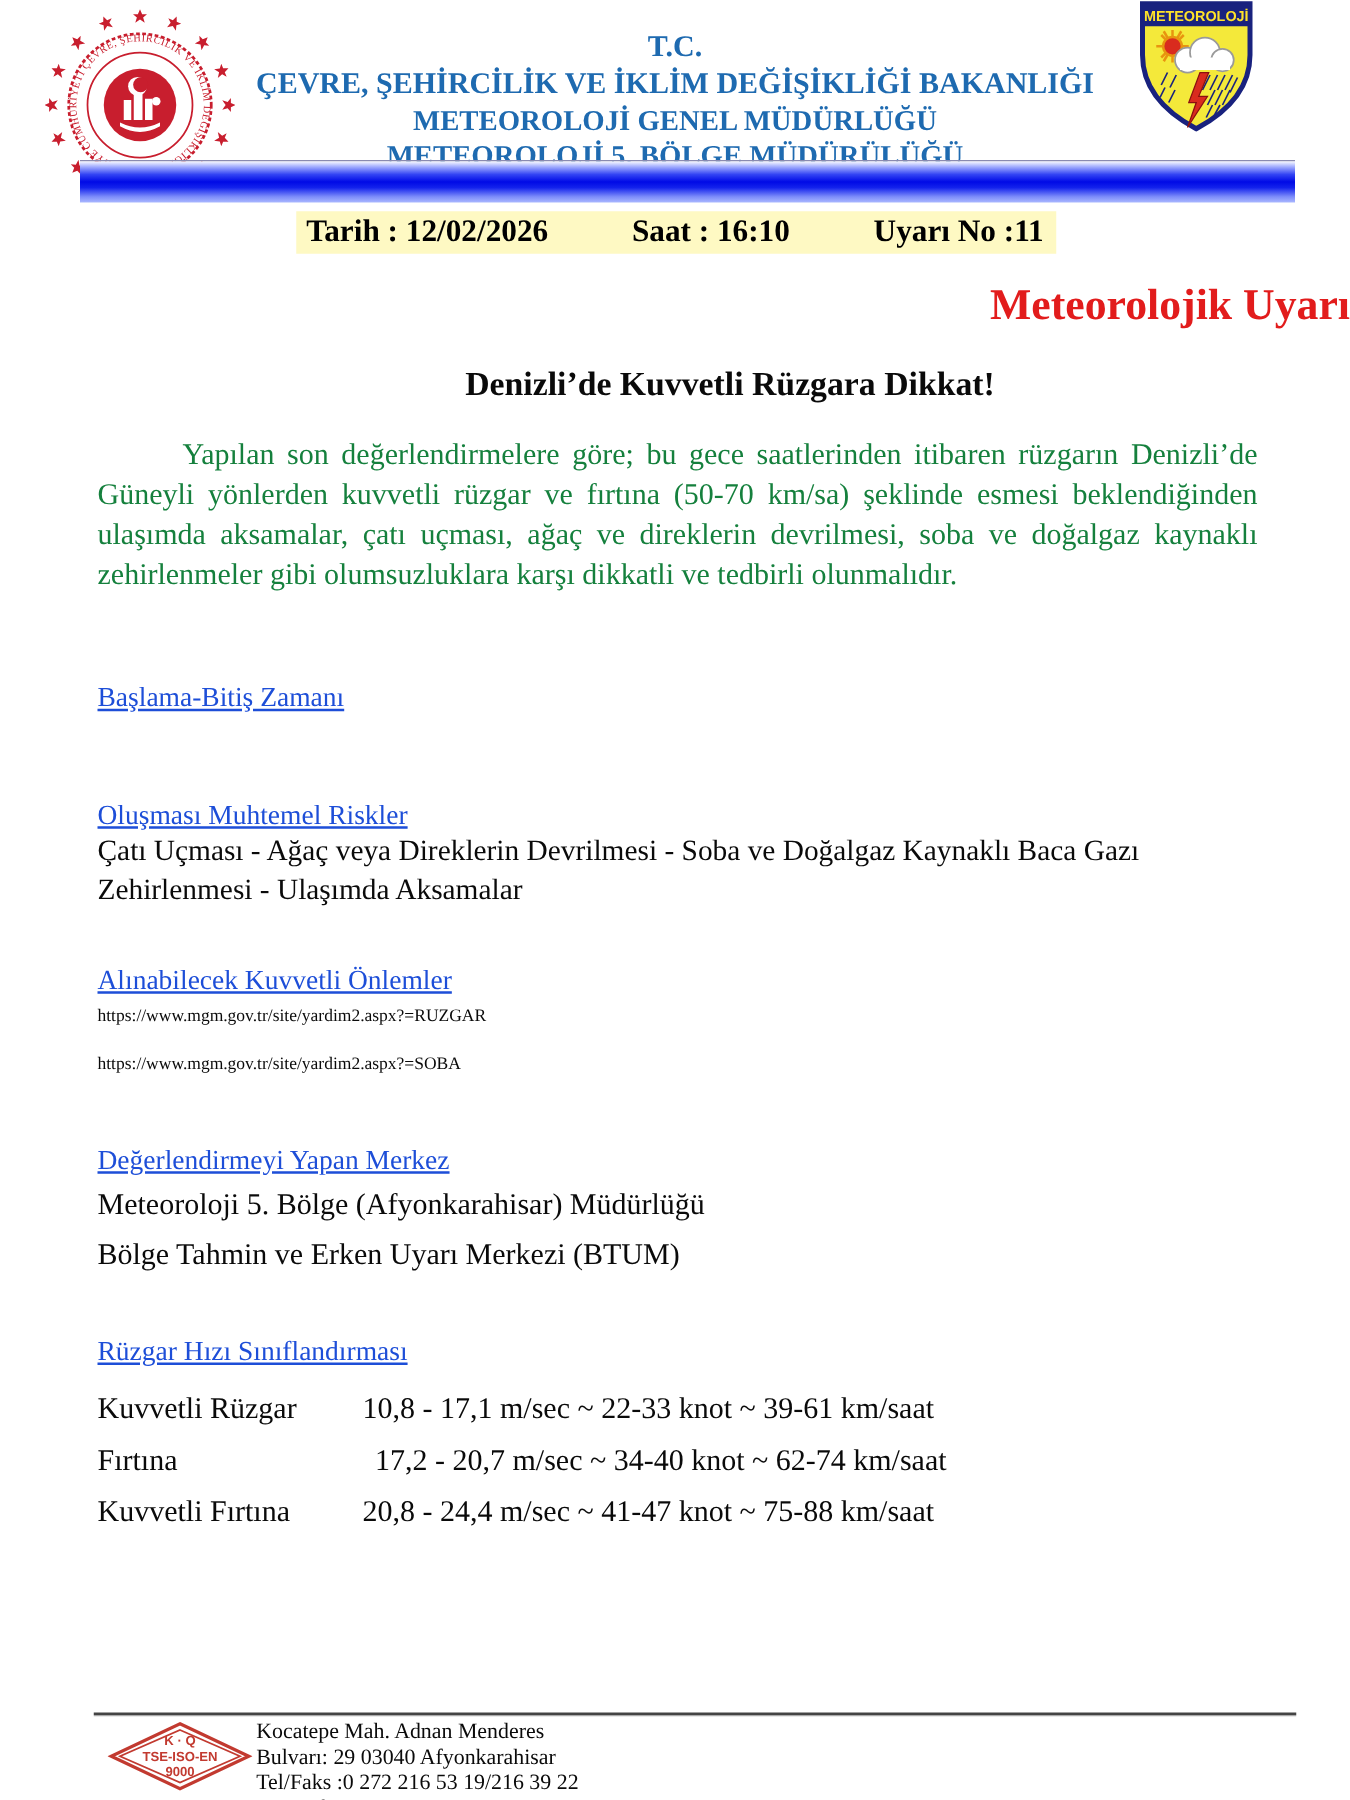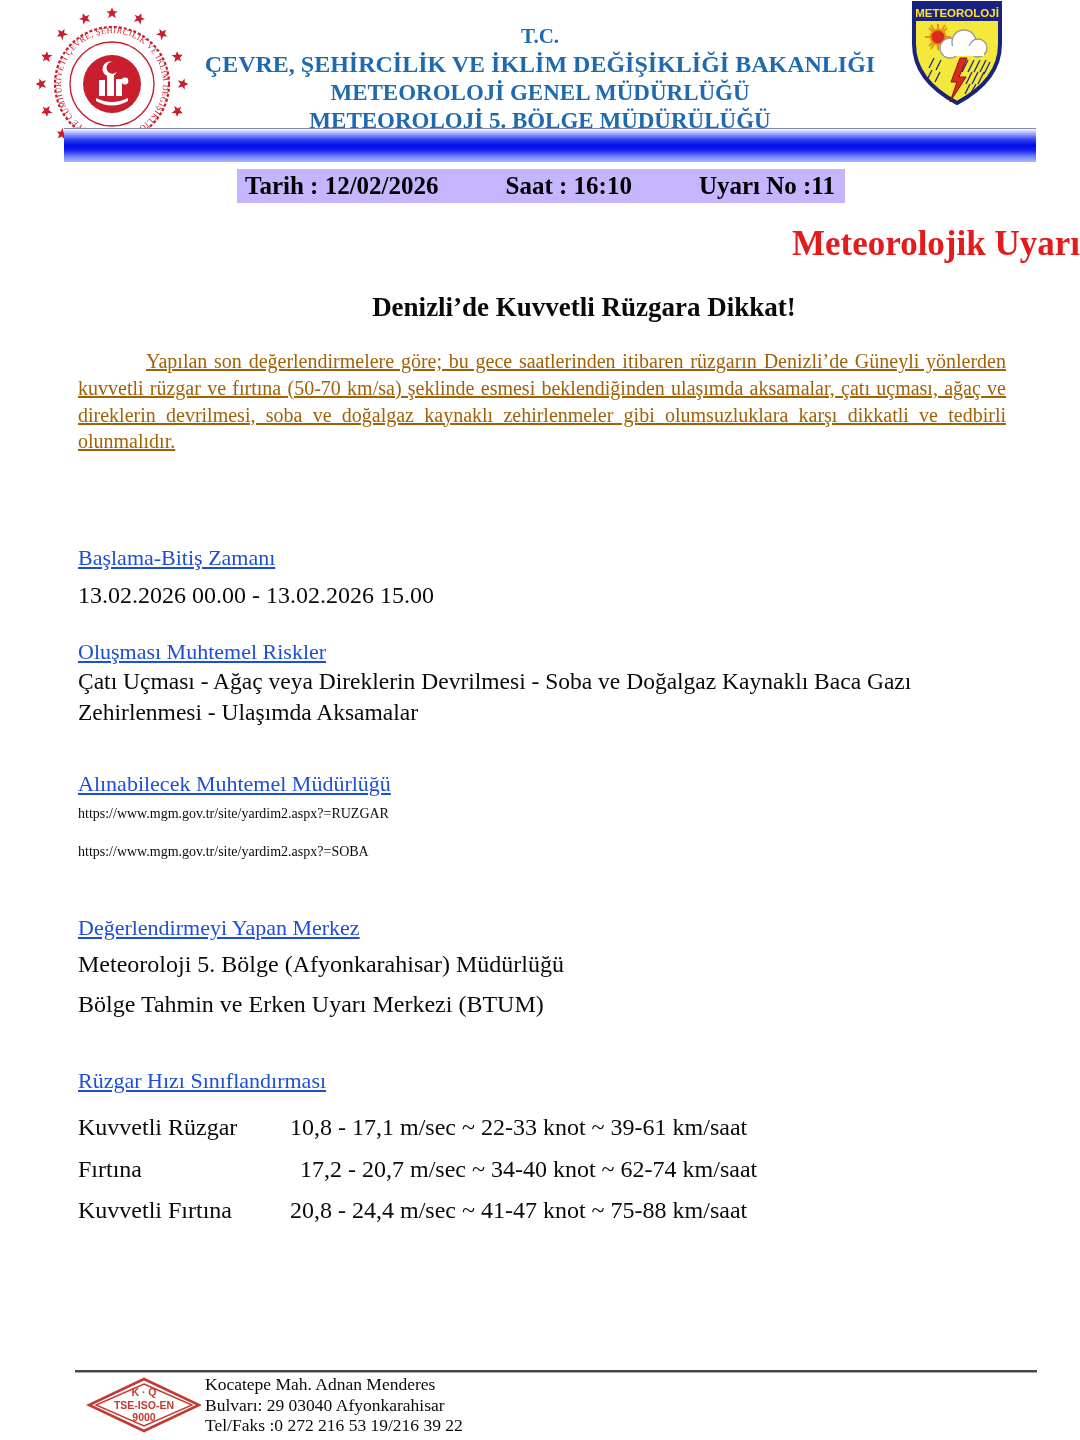--- a/index.html
+++ b/index.html
@@ -4,41 +4,41 @@
 <style>
   html,body{margin:0;padding:0;}
   .page{
     position:relative;width:1080px;height:1440px;background:#ffffff;
     font-family:"Liberation Serif","DejaVu Serif",serif;color:#111;
     overflow:hidden;
   }
   
   .hdr-text{position:absolute;left:0;top:24px;width:100%;text-align:center;
     color:#1e6ab0;font-weight:bold;line-height:1.22;}
-  .hdr-l1{font-size:21px;}
+  .hdr-l1{font-size:24px;}
   .hdr-l2{font-size:24px;}
   .hdr-l3,.hdr-l4{font-size:23px;}
   .seal{position:absolute;left:36px;top:2px;}
   .shield{position:absolute;left:910px;top:0px;}
   
   .blue-bar{position:absolute;left:64px;top:128px;width:972px;height:33px;
     background:linear-gradient(180deg,#fbfbff 0%,#aab4ff 12%,#3344f4 32%,#000ae6 50%,#1322ec 64%,#7d8cfa 86%,#aab8ff 100%);
     border-top:1px solid #8a8ab0;}
   
   .info-bar{position:absolute;left:237px;top:169px;width:608px;height:34px;
-    background:#c4b5fd;display:flex;align-items:center;justify-content:space-between;
+    background:#fef9c3;display:flex;align-items:center;justify-content:space-between;
     padding:0 10px 0 8px;box-sizing:border-box;font-weight:bold;font-size:25px;color:#000;}
   
   .main-title{position:absolute;left:0;top:224px;width:100%;text-align:right;
     font-size:35px;font-weight:bold;color:#e21c1c;}
   .sub-title{position:absolute;left:0;top:292px;width:100%;text-align:center;
     font-size:27px;font-weight:bold;color:#0a0a0a;padding-left:44px;}
   
-  .para{position:absolute;left:78px;top:348px;width:928px;font-size:20px;
-    line-height:1.34;text-align:justify;text-indent:68px;color:#a16207;text-decoration:underline;}
+  .para{position:absolute;left:78px;top:348px;width:928px;font-size:24px;
+    line-height:1.34;text-align:justify;text-indent:68px;color:#15803d;}
   
   .sec-head{position:absolute;left:78px;font-size:22px;color:#1d4ed8;
     text-decoration:underline;}
   .sec-text{position:absolute;left:78px;font-size:24px;color:#0a0a0a;}
   .risks-text{width:955px;font-size:23.5px;line-height:1.3;}
   .url-line{font-size:14px;}
   
   .wind-table{position:absolute;left:78px;top:1101px;font-size:24px;color:#0a0a0a;}
   .wrow{display:flex;line-height:29.5px;margin-top:12px;}
   .wlabel{width:212px;flex:0 0 212px;}
@@ -155,26 +155,25 @@
     <span>Saat : 16:10</span>
     <span>Uyarı No :11</span>
   </div>
 
   <div class="main-title">Meteorolojik Uyarı</div>
   <div class="sub-title">Denizli’de Kuvvetli Rüzgara Dikkat!</div>
 
   <div class="para">Yapılan son değerlendirmelere göre; bu gece saatlerinden itibaren rüzgarın Denizli’de Güneyli yönlerden kuvvetli rüzgar ve fırtına (50-70 km/sa) şeklinde esmesi beklendiğinden ulaşımda aksamalar, çatı uçması, ağaç ve direklerin devrilmesi, soba ve doğalgaz kaynaklı zehirlenmeler gibi olumsuzluklara karşı dikkatli ve tedbirli olunmalıdır.</div>
 
   <div class="sec-head" style="top:545px">Başlama-Bitiş Zamanı</div>
-  <div class="sec-text" style="top:582px">13.02.2026 00.00 - 13.02.2026 15.00</div>
 
   <div class="sec-head" style="top:639px">Oluşması Muhtemel Riskler</div>
   <div class="sec-text risks-text" style="top:666px">Çatı Uçması - Ağaç veya Direklerin Devrilmesi - Soba ve Doğalgaz Kaynaklı Baca Gazı Zehirlenmesi - Ulaşımda Aksamalar</div>
 
-  <div class="sec-head" style="top:771px">Alınabilecek Muhtemel Müdürlüğü</div>
+  <div class="sec-head" style="top:771px">Alınabilecek Kuvvetli Önlemler</div>
   <div class="sec-text url-line" style="top:806px">https://www.mgm.gov.tr/site/yardim2.aspx?=RUZGAR</div>
   <div class="sec-text url-line" style="top:844px">https://www.mgm.gov.tr/site/yardim2.aspx?=SOBA</div>
 
   <div class="sec-head" style="top:915px">Değerlendirmeyi Yapan Merkez</div>
   <div class="sec-text" style="top:951px">Meteoroloji 5. Bölge (Afyonkarahisar) Müdürlüğü</div>
   <div class="sec-text" style="top:991px">Bölge Tahmin ve Erken Uyarı Merkezi (BTUM)</div>
 
   <div class="sec-head" style="top:1068px">Rüzgar Hızı Sınıflandırması</div>
   <div class="wind-table">
     <div class="wrow">

